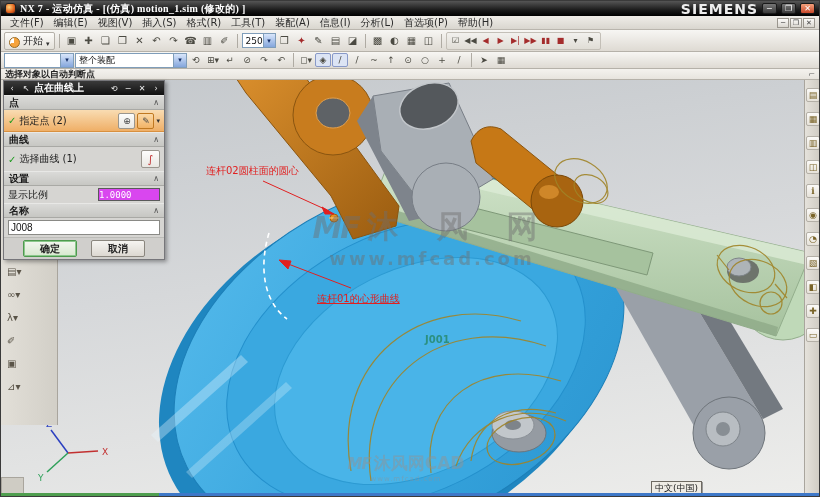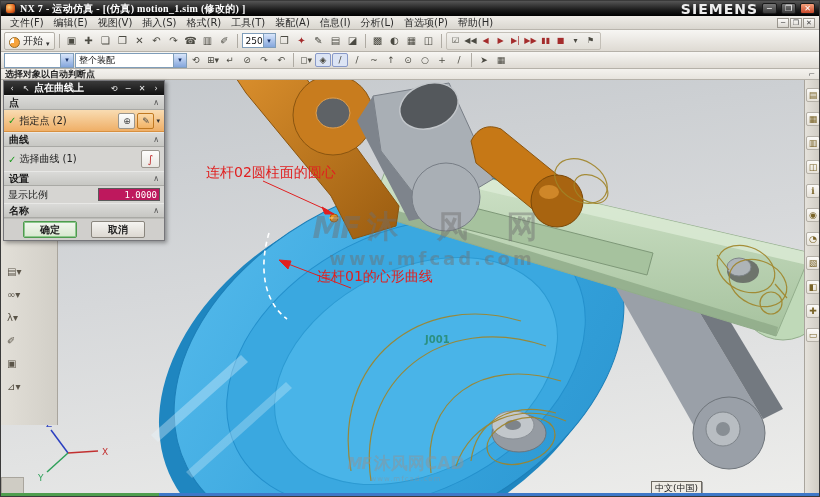--- a/index.html
+++ b/index.html
@@ -65,29 +65,29 @@
   .dlg-row { display:flex; align-items:center; padding:0 4px; gap:3px; font-size:10px; color:#1C1C1C; }
   .row-point { height:22px; background:linear-gradient(#F9DCB2,#EFAF67); border-bottom:1px solid #D89040; }
   .row-curve { height:24px; background:#D6D5D2; }
   .row-scale { height:17px; background:#D6D5D2; }
   .row-name { height:19px; background:#D6D5D2; }
   .chk { color:#1E9A1E; font-weight:bold; font-size:10px; }
   .mini-btn { width:17px; height:16px; background:linear-gradient(#FDFDFC,#E9E7E2); border:1px solid #9A968E; border-radius:2px; display:flex; align-items:center; justify-content:center; font-size:9px; color:#444; }
   .mini-btn.sel { background:linear-gradient(#FBD9A8,#F2B366); border-color:#C07820; }
   .mini-btn.curve { width:19px; height:18px; color:#C03030; font-size:11px; }
   .dd-sm { font-size:7px; color:#333; }
-  .scale-input { margin-left:auto; width:62px; height:13px; background:#be185d; border:1px solid #5A5A5A; color:#fff; font-size:9px; text-align:right; padding-right:2px; font-family:"DejaVu Sans Mono",monospace; }
+  .scale-input { margin-left:auto; width:62px; height:13px; background:#d946ef; border:1px solid #5A5A5A; color:#fff; font-size:9px; padding-right:2px; font-family:"DejaVu Sans Mono",monospace; }
   .name-input { width:152px; height:15px; border:1px solid #8A8A86; font-size:10px; padding-left:2px; color:#111; background:#fff; }
   .dlg-btns { height:22px; display:flex; align-items:center; justify-content:center; gap:14px; background:#D0CFCC; border-top:1px solid #BCBCB8; }
   .btn { width:54px; height:17px; font-size:10px; font-weight:bold; display:flex; align-items:center; justify-content:center; border-radius:2px; color:#222; }
   .btn.ok { background:linear-gradient(#F3F7F0,#D7E8CE); border:1px solid #4E9A4E; box-shadow:inset 0 0 0 1px #8CC88C; }
   .btn.cancel { background:linear-gradient(#F5F4F1,#DCD8D1); border:1px solid #8A867E;text-align:center; }
 
   
-  .ann { position:absolute; font-size:14px; color:#E02020; white-space:nowrap; }
+  .ann { position:absolute; font-size:10px; color:#E02020; white-space:nowrap; }
   .jlabel { position:absolute; font-size:10px; color:#2C9080; font-weight:bold; }
   .wm-center { position:absolute; left:300px; top:126px; width:262px; text-align:center; opacity:.45; color:#6F6F6F; }
   .wm-center .row1 { display:flex; align-items:center; justify-content:center; gap:8px; }
   .wm-logo { font-size:30px; font-weight:bold; font-style:italic; letter-spacing:-2px; }
   .wm-name { font-size:31px; font-weight:bold; letter-spacing:14px; }
   .wm-url { font-size:18px; font-weight:bold; letter-spacing:3px; }
   .wm-bottom { position:absolute; left:330px; top:372px; width:150px; text-align:center; opacity:.5; color:#8F9396; }
   .wm-bottom .row1 { font-size:17px; font-weight:bold; display:flex; justify-content:center; align-items:center; gap:3px; }
   .wm-bottom .logo2 { font-size:15px; font-style:italic; letter-spacing:-1px; }
   .wm-bottom .url2 { font-size:7px; letter-spacing:1px; }
@@ -325,21 +325,21 @@
           <line x1="67" y1="373" x2="50" y2="350" stroke="#2B3FC0"></line>
           <line x1="67" y1="373" x2="97" y2="371" stroke="#C23030"></line>
           <line x1="67" y1="373" x2="46" y2="392" stroke="#2FA05A"></line>
           <text x="45" y="347" fill="#2B3FC0" stroke="none">Z</text>
           <text x="101" y="375" fill="#C23030" stroke="none">X</text>
           <text x="37" y="401" fill="#2FA05A" stroke="none">Y</text>
         </g>
       </svg>
 
       <div class="ann" style="left:205px; top:84px;">连杆02圆柱面的圆心</div>
-      <div class="ann" style="left:316px; top:188px;">连杆01的心形曲线</div>
+      <div class="ann" style="left:316px; top:212px;text-decoration:underline;">连杆01的心形曲线</div>
       <div class="jlabel" style="left:424px; top:254px;">J001</div>
 
       <div class="wm-center">
         <div class="row1">
           <span class="wm-logo">MF</span>
           <span class="wm-name">沐 风 网</span>
         </div>
         <div class="wm-url">www.mfcad.com</div>
       </div>
 
@@ -421,20 +421,23 @@
       </div>
       <div class="dlg-row row-scale">
         <span>显示比例</span>
         <input class="scale-input" value="1.0000" style="">
       </div>
 
       <div class="dlg-hdr">
         <span>名称</span>
         <span class="caret">∧</span>
       </div>
+      <div class="dlg-row row-name">
+        <input class="name-input" value="J008" style="">
+      </div>
 
       <div class="dlg-btns">
         <span class="btn ok">确定</span>
         <span class="btn cancel">取消</span>
       </div>
     </div>
   </div>
 
   <div class="bottomline">
     <span class="bl-green"></span>

